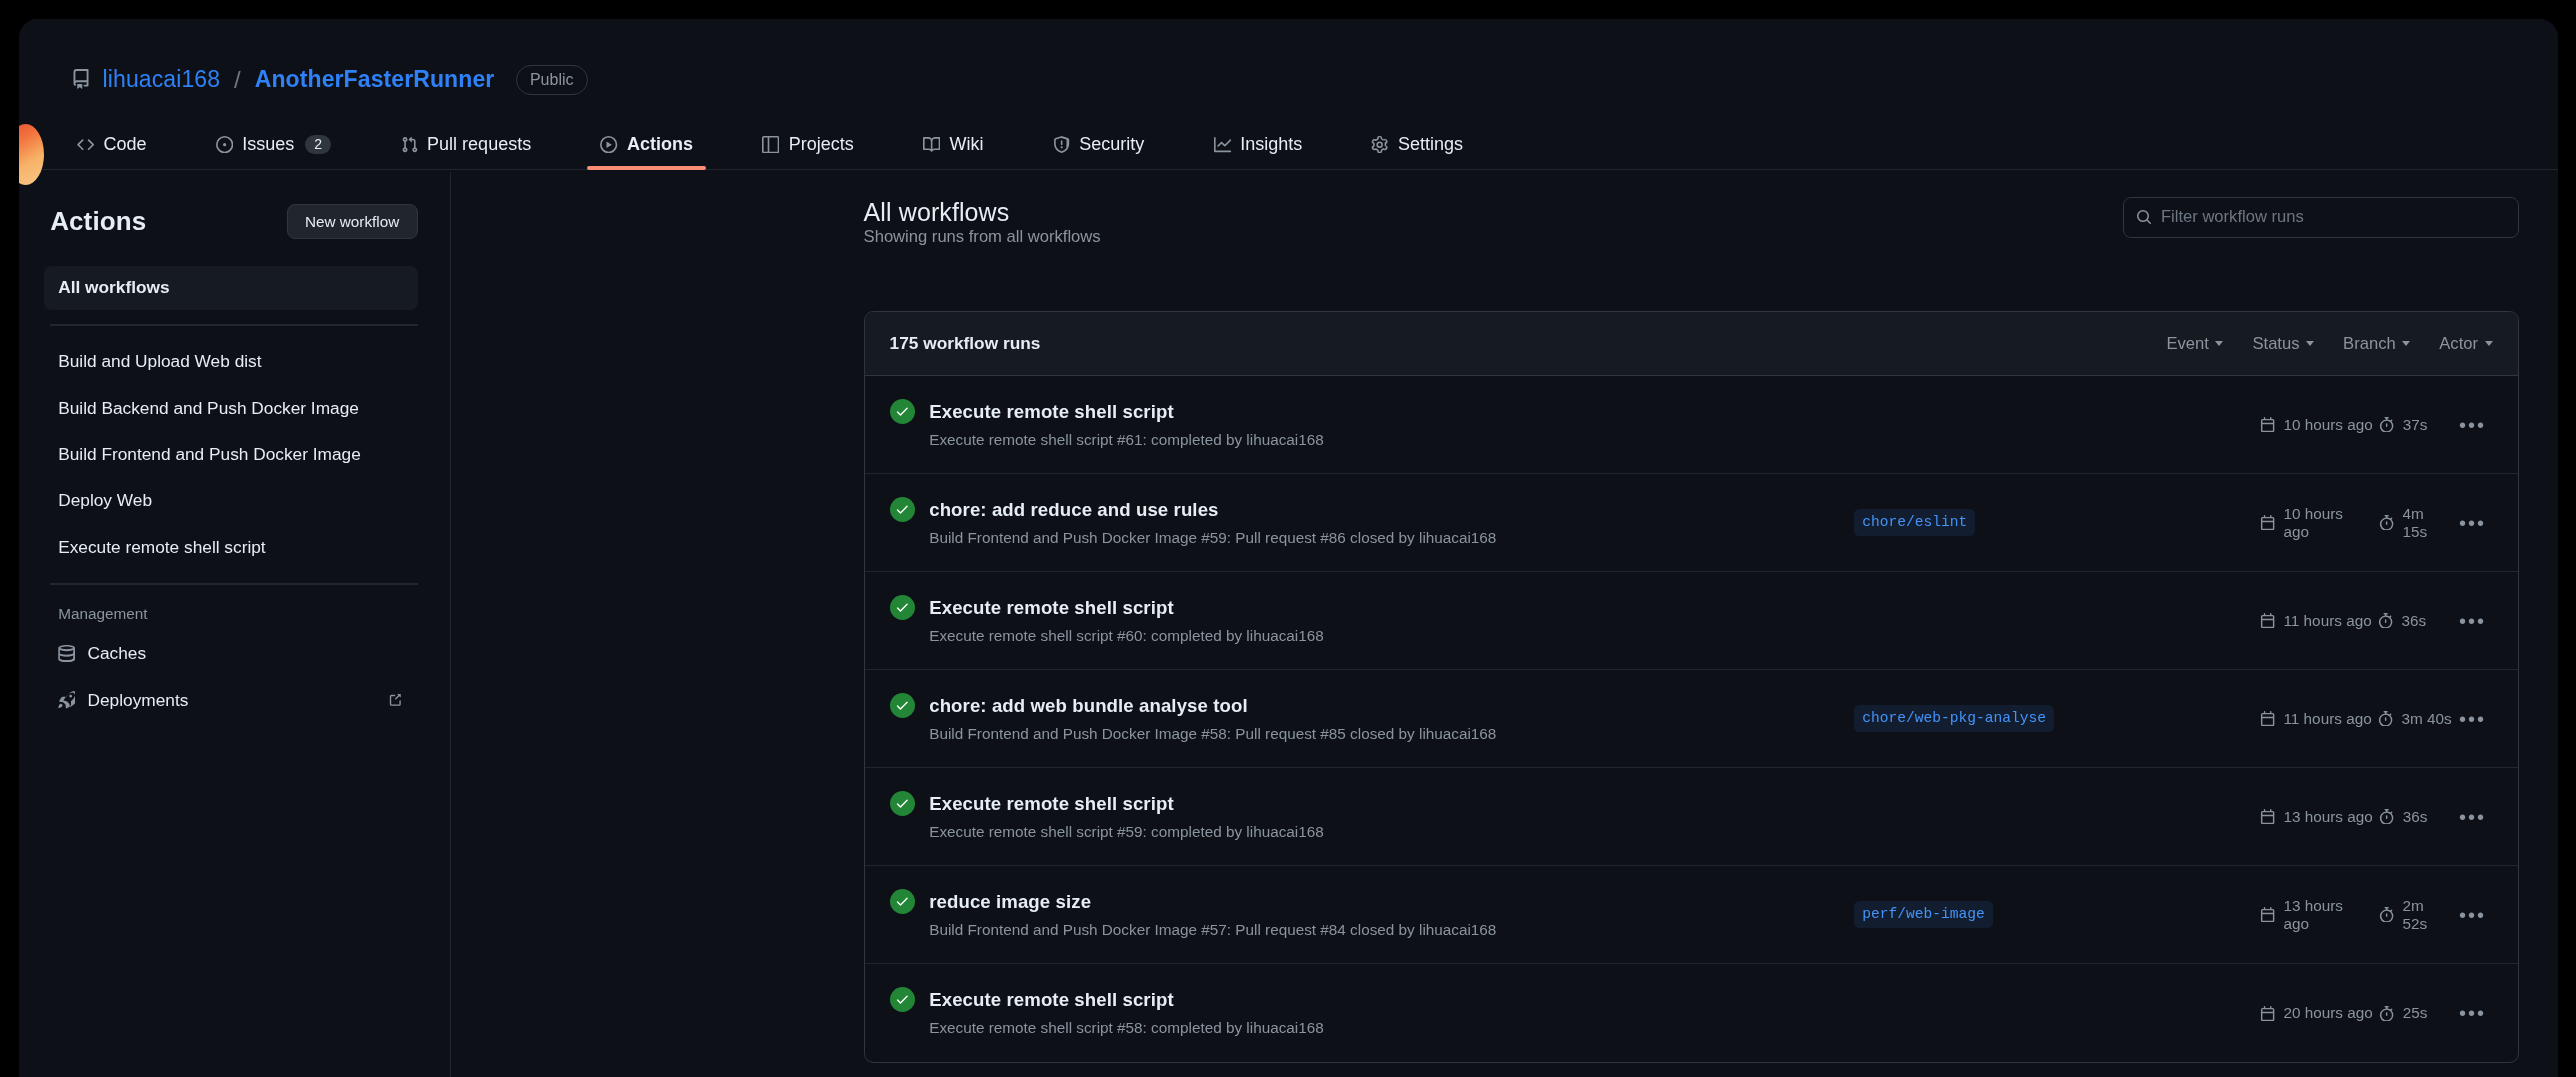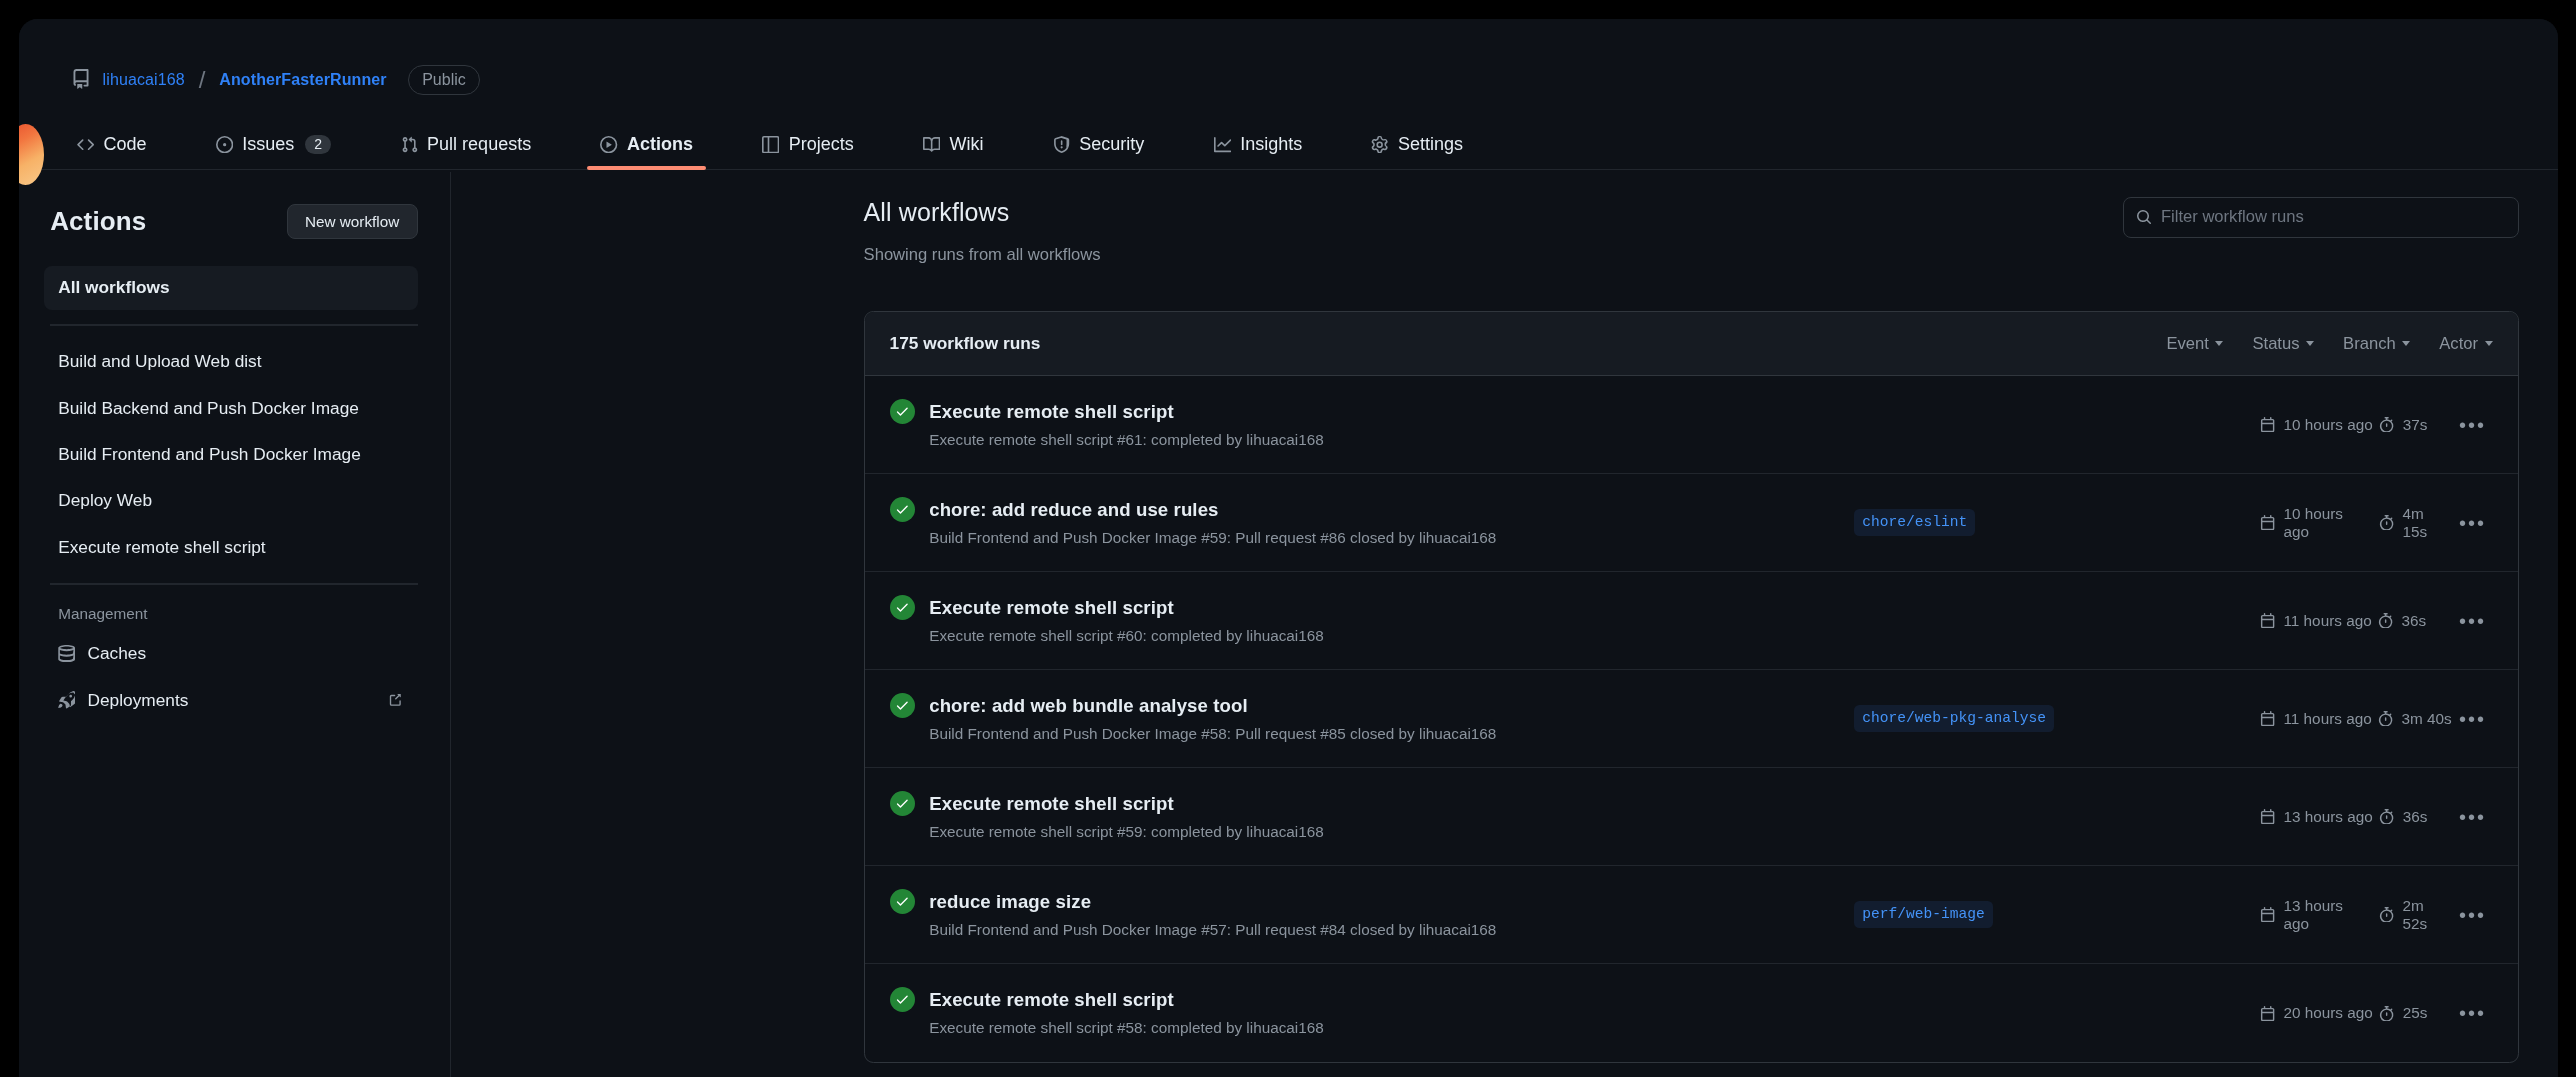--- a/index.html
+++ b/index.html
@@ -51,21 +51,21 @@
     left: 52px;
     top: 46px;
     display: flex;
     align-items: center;
     gap: 12px;
   }
 
   .repo-icon { display: block; color: #8b949e; }
 
   .repo-owner, .repo-name {
-    font-size: 16px;
+    font-size: 23px;
     line-height: 1;
     color: #2f81f7;
     text-decoration: none;
     letter-spacing: 0.1px;
   }
   .repo-name { font-weight: bold; }
   .repo-slash {
     font-size: 24px;
     color: #6e7681;
     padding: 0 2px;
@@ -221,21 +221,21 @@
     padding-right: 40px;
   }
   .main-title {
     font-size: 25px;
     color: #e6edf3;
     letter-spacing: 0.1px;
   }
   .main-sub {
     font-size: 16.6px;
     color: #8b949e;
-    margin-top: 18px;
+    margin-top: 0;
   }
 
   .filter-box {
     position: absolute;
     right: 39px;
     top: -1.3px;
     width: 396px;
     height: 41px;
     background: #0d1117;
     border: 1.3px solid #30363d;

